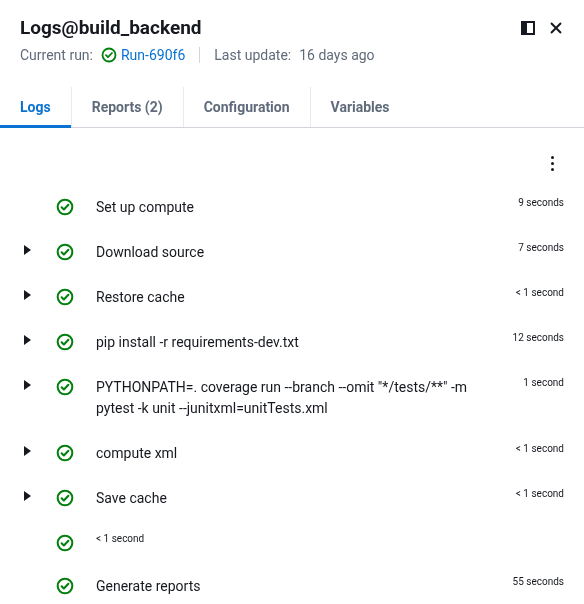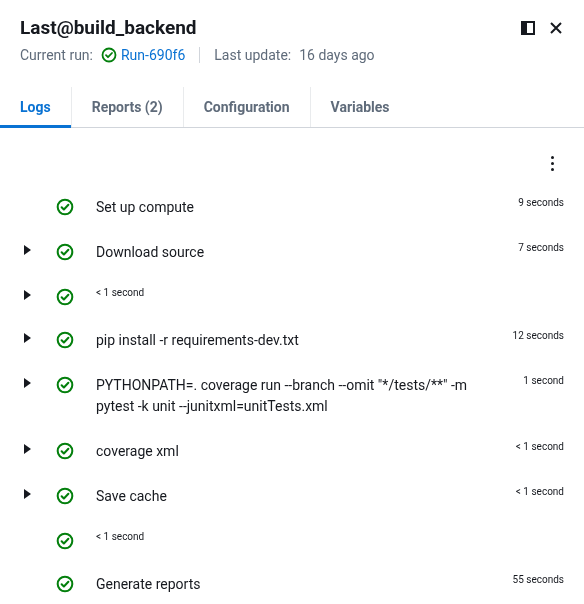--- a/index.html
+++ b/index.html
@@ -123,21 +123,21 @@
       border-bottom: 5px solid transparent;
       border-left: 7px solid #16191f;
     }
     .check-icon svg { display:block; }
   </style>
 </head>
 <body>
 
 <div class="header">
   <div class="title-row">
-    <div class="title">Last@build_backend</div>
+    <div class="title">Logs@build_backend</div>
     <div class="title-icons">
       <span>
         <svg width="16" height="16" viewBox="0 0 16 16">
             <rect x="2" y="2" width="12" height="12" fill="none" stroke="#16191f" stroke-width="2"></rect>
             <rect x="2" y="2" width="5" height="12" fill="#16191f"></rect>
           </svg>
       </span>
       <span>
         <svg width="16" height="16" viewBox="0 0 16 16">
             <path d="M3 3 L13 13 M13 3 L3 13" stroke="#16191f" stroke-width="2" fill="none"></path>
@@ -205,20 +205,21 @@
       <div class="step">
         <div class="chevron-col">
           <div class="chevron-right"></div>
         </div>
         <div class="status-col check-icon">
           <svg width="18" height="18" viewBox="0 0 16 16">
             <circle cx="8" cy="8" r="6.5" fill="none" stroke="#037f0c" stroke-width="1.8"></circle>
             <path d="M5 8.2 L7 10.2 L11 6" stroke="#037f0c" stroke-width="1.8" fill="none" stroke-linecap="round" stroke-linejoin="round"></path>
           </svg>
         </div>
+        <div class="name-col">Restore cache</div>
         <div class="time-col">&lt; 1 second</div>
       </div>
       <div class="step">
         <div class="chevron-col">
           <div class="chevron-right"></div>
         </div>
         <div class="status-col check-icon">
           <svg width="18" height="18" viewBox="0 0 16 16">
             <circle cx="8" cy="8" r="6.5" fill="none" stroke="#037f0c" stroke-width="1.8"></circle>
             <path d="M5 8.2 L7 10.2 L11 6" stroke="#037f0c" stroke-width="1.8" fill="none" stroke-linecap="round" stroke-linejoin="round"></path>
@@ -243,21 +244,21 @@
       <div class="step">
         <div class="chevron-col">
           <div class="chevron-right"></div>
         </div>
         <div class="status-col check-icon">
           <svg width="18" height="18" viewBox="0 0 16 16">
             <circle cx="8" cy="8" r="6.5" fill="none" stroke="#037f0c" stroke-width="1.8"></circle>
             <path d="M5 8.2 L7 10.2 L11 6" stroke="#037f0c" stroke-width="1.8" fill="none" stroke-linecap="round" stroke-linejoin="round"></path>
           </svg>
         </div>
-        <div class="name-col">coverage xml</div>
+        <div class="name-col">compute xml</div>
         <div class="time-col">&lt; 1 second</div>
       </div>
       <div class="step">
         <div class="chevron-col">
           <div class="chevron-right"></div>
         </div>
         <div class="status-col check-icon">
           <svg width="18" height="18" viewBox="0 0 16 16">
             <circle cx="8" cy="8" r="6.5" fill="none" stroke="#037f0c" stroke-width="1.8"></circle>
             <path d="M5 8.2 L7 10.2 L11 6" stroke="#037f0c" stroke-width="1.8" fill="none" stroke-linecap="round" stroke-linejoin="round"></path>

